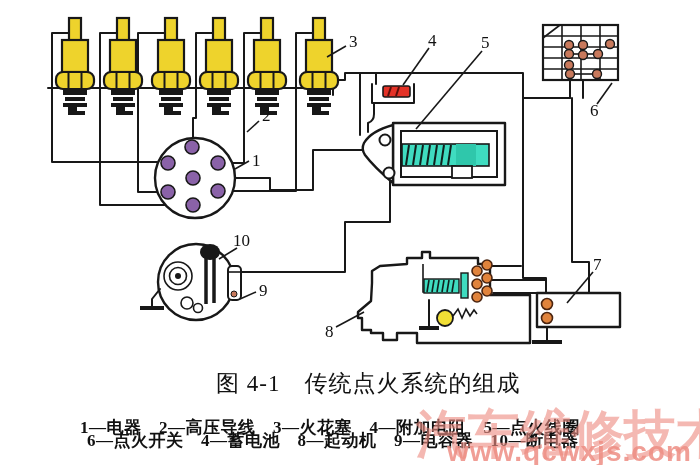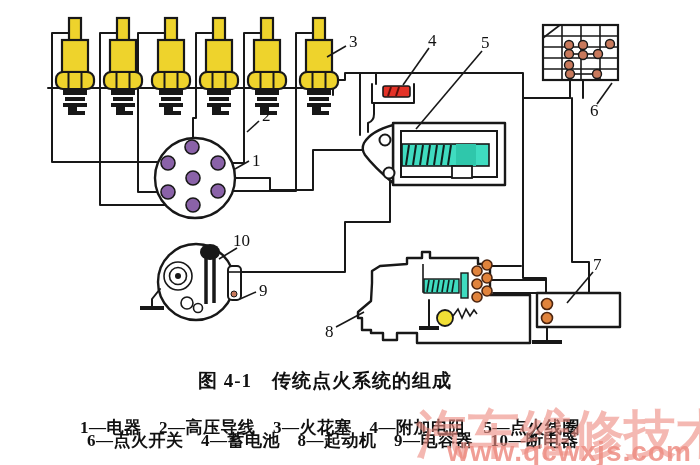--- a/index.html
+++ b/index.html
@@ -18,21 +18,21 @@
   body{
     width:700px;height:465px;position:relative;background:#ffffff;
     font-family:"Liberation Serif", serif;overflow:hidden;
   }
   #diagram{position:absolute;left:0;top:0;}
   .wire{fill:none;stroke:var(--line-black);stroke-width:2;stroke-linejoin:round;stroke-linecap:round;}
   .outline{fill:#ffffff;stroke:var(--line-black);stroke-width:2.4;stroke-linejoin:round;}
   .thin{fill:none;stroke:var(--line-black);stroke-width:1.6;}
   .callout{font-family:"Liberation Serif",serif;font-size:17px;fill:#111;}
   .caption{
-    position:absolute;left:198px;top:368px;font-size:19px;font-weight:bold;
+    position:absolute;left:216px;top:368px;font-size:23px;font-weight:normal;
     color:#111;letter-spacing:1px;white-space:nowrap;z-index:2;
   }
   .legend-line{
     position:absolute;font-size:17px;font-weight:bold;color:#111;
     white-space:nowrap;letter-spacing:0.5px;z-index:2;
   }
   #legend-1{left:80px;top:416px;}
   #legend-2{left:87px;top:429px;}
   .wm-name{
     position:absolute;left:416px;top:400px;z-index:5;

